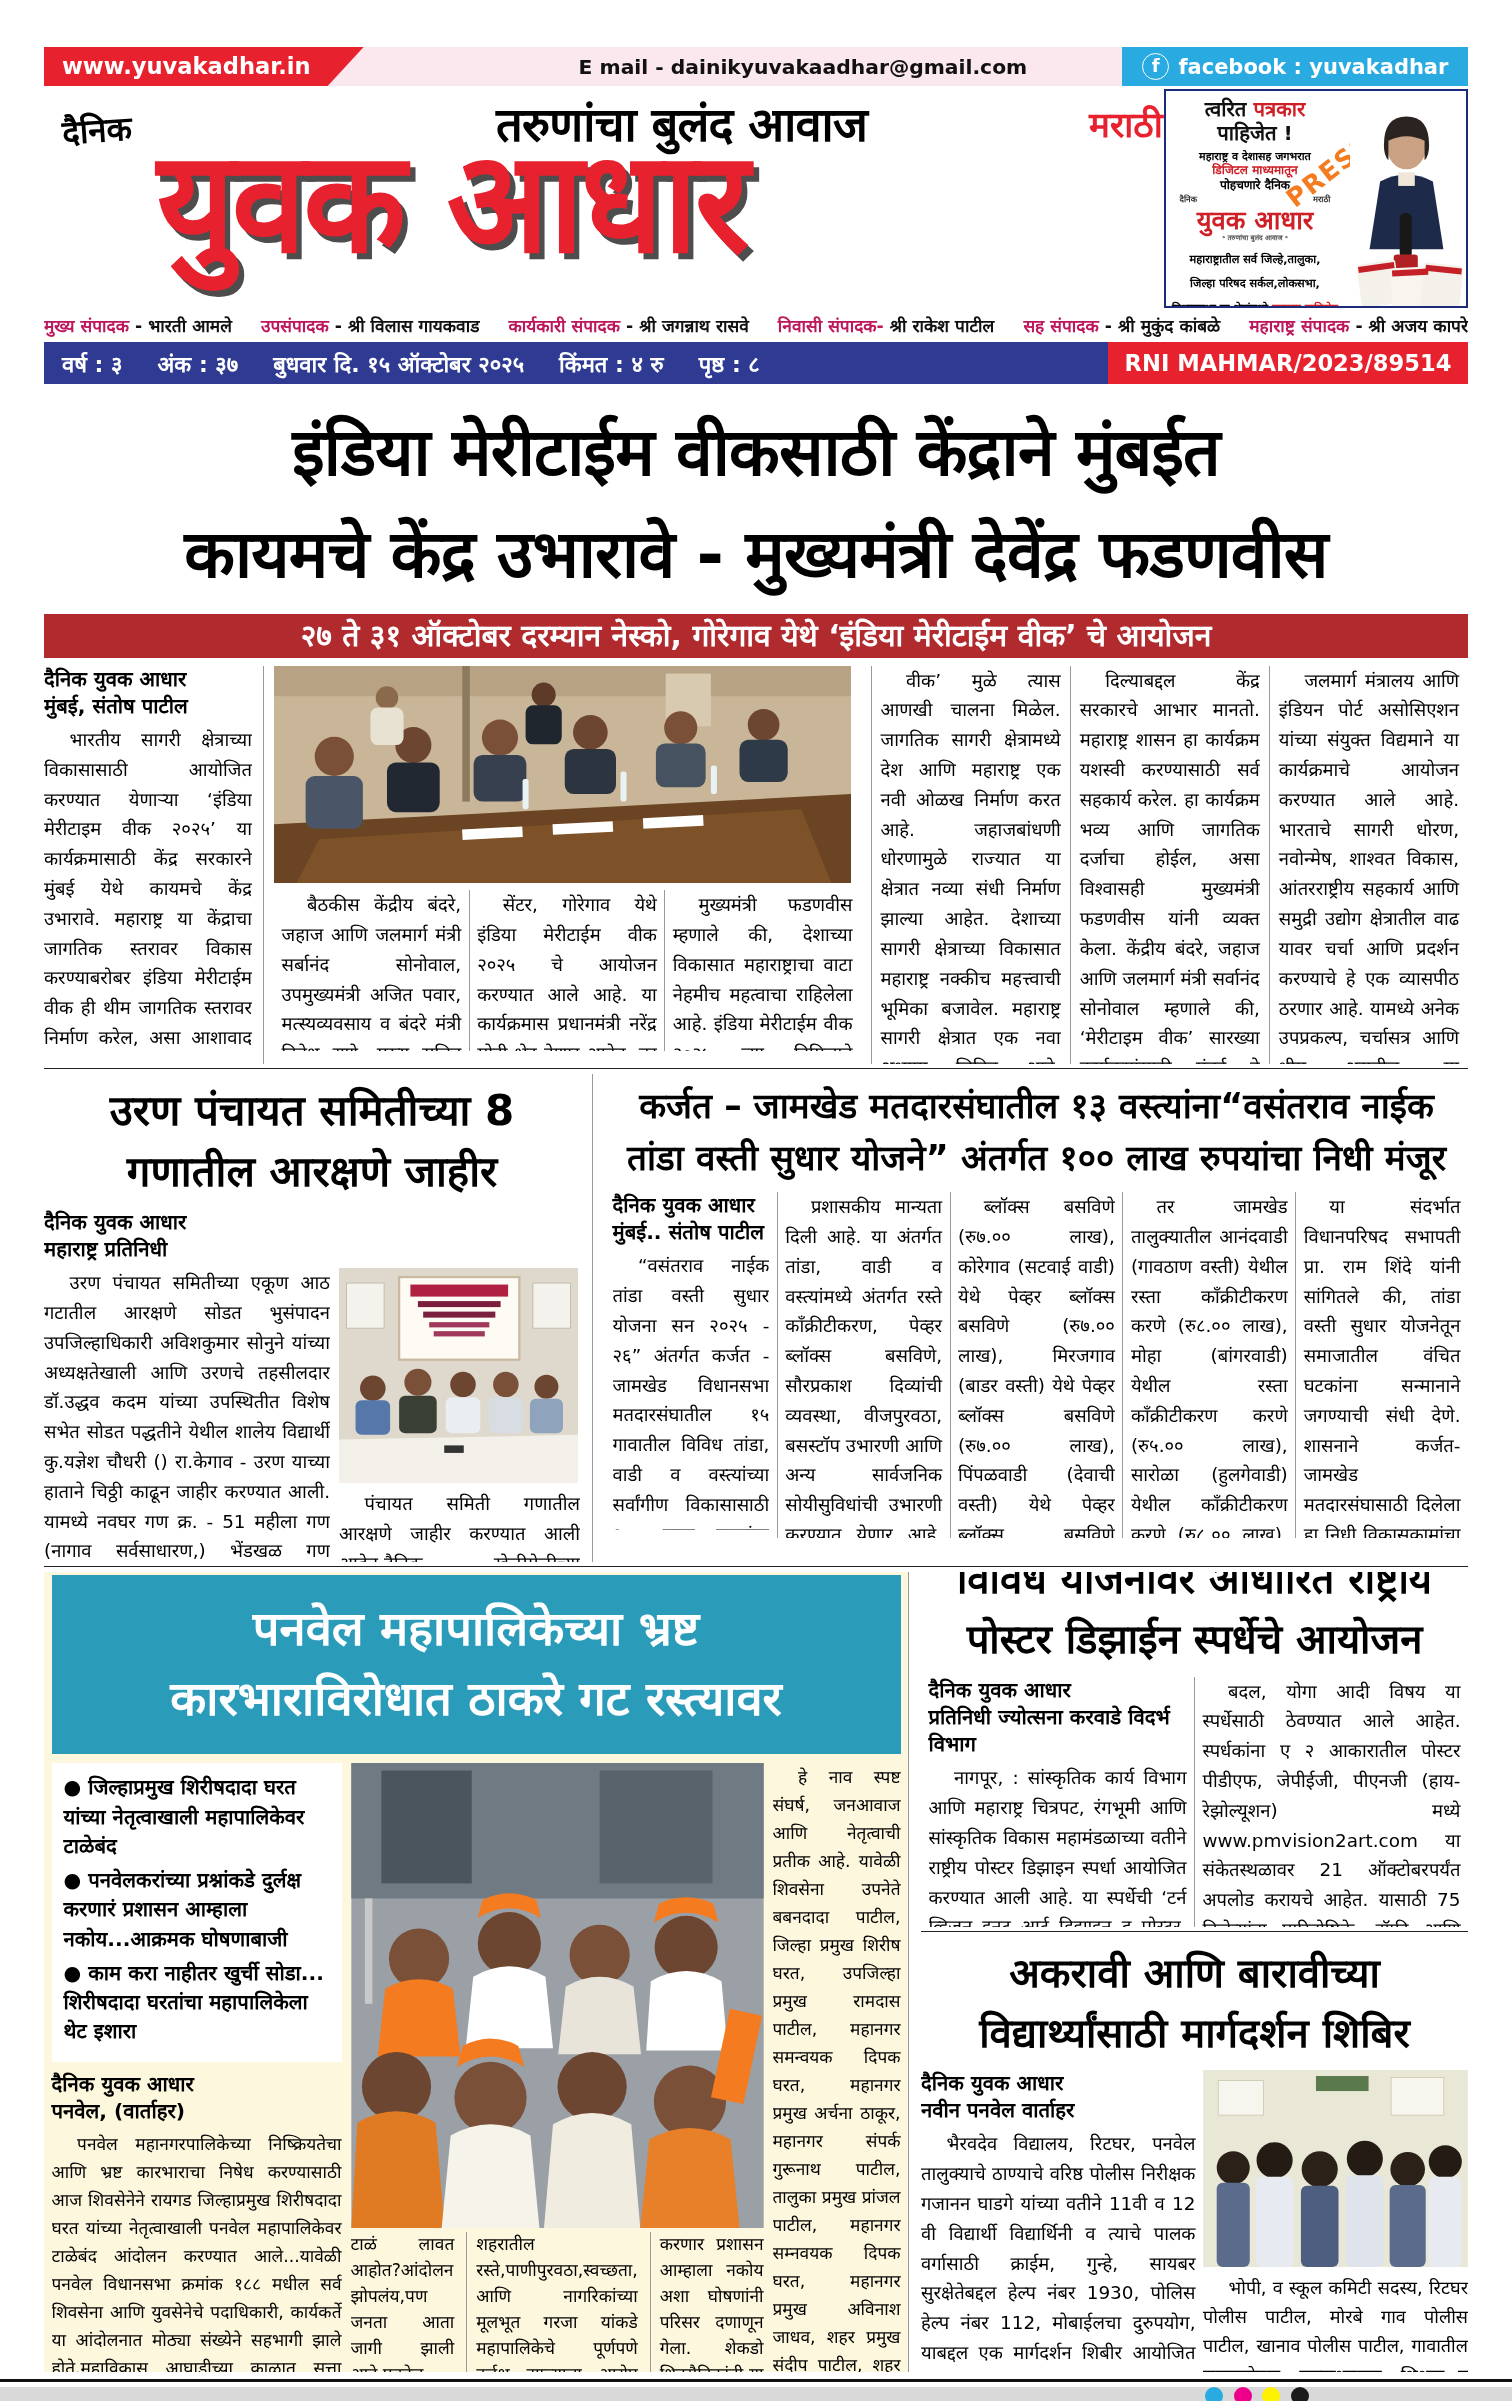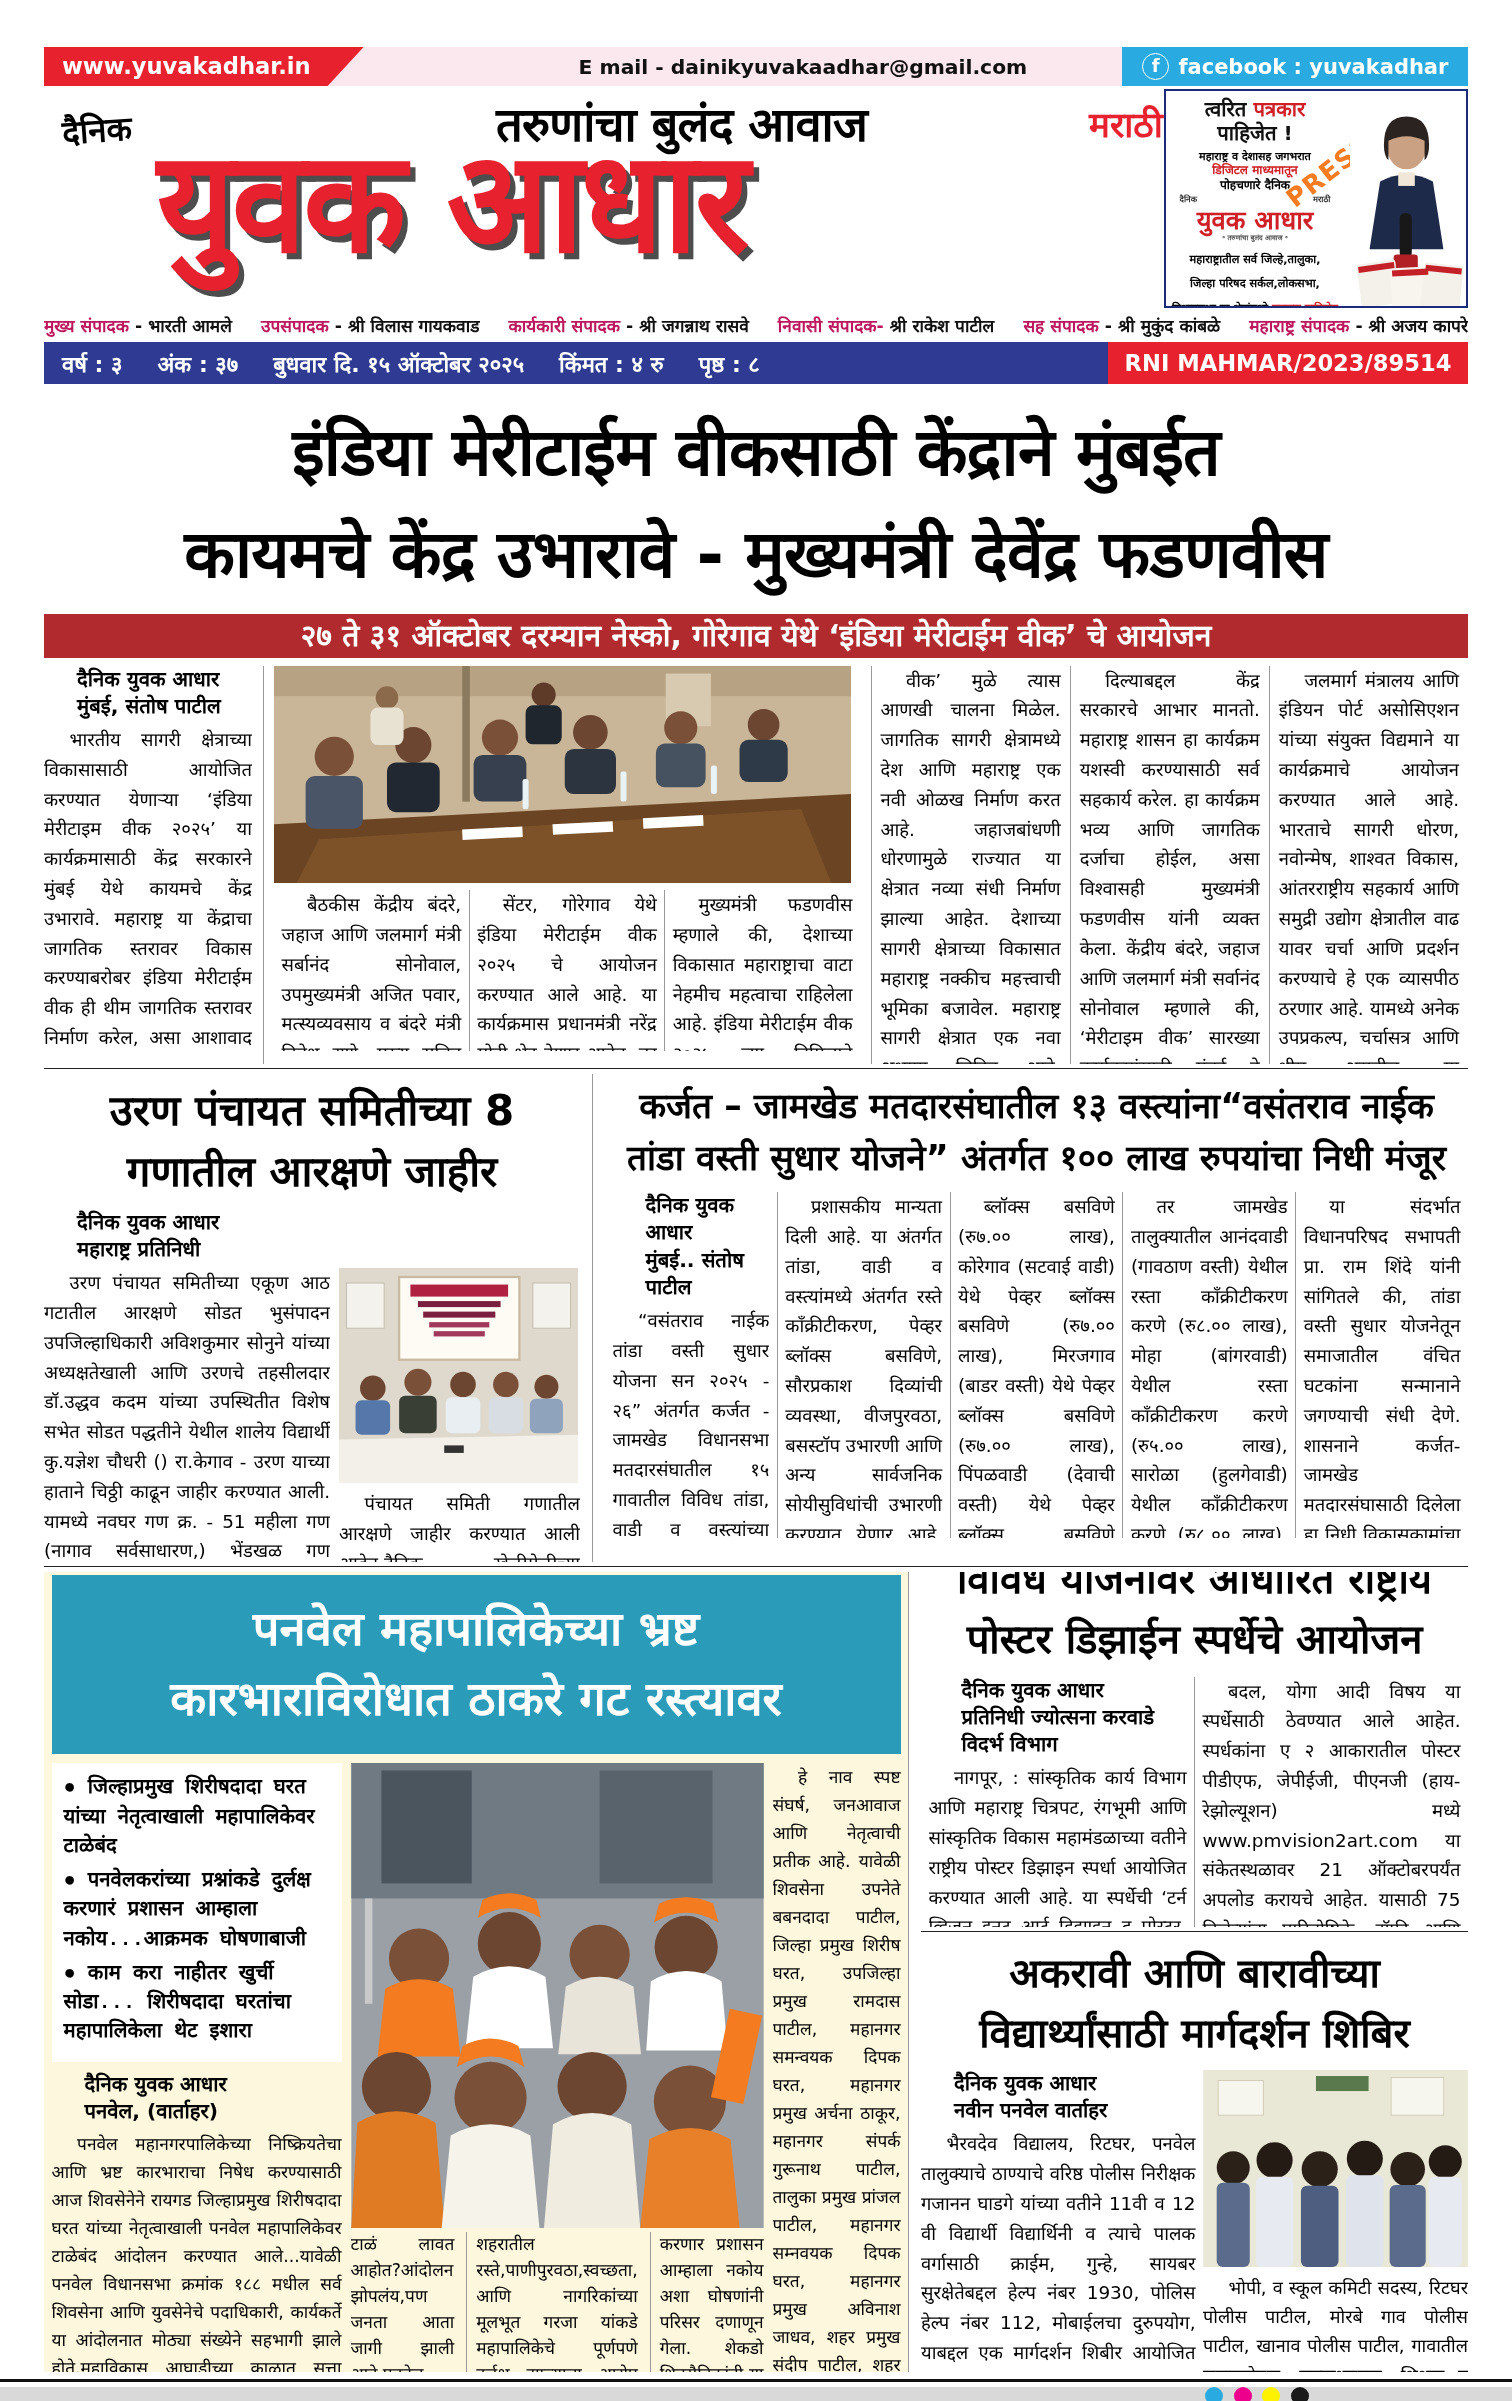--- a/index.html
+++ b/index.html
@@ -43,21 +43,21 @@
   .editors .nm{color:#111;}
   
   .dateline{height:42px;background:#2f3b93;color:#fff;display:flex;align-items:center;font-size:22px;font-weight:bold;}
   .dateline .dl{margin-left:35px;}
   .dateline .dl:first-child{margin-left:18px;}
   .rni{margin-left:auto;background:#e8212e;color:#fff;height:42px;display:flex;align-items:center;padding:0 16.6px;font-size:22.6px;font-family:"DejaVu Sans",sans-serif;}
   
   .main-headline{text-align:center;font-weight:900;font-size:66px;line-height:1.55;margin:18px 0 7.5px 0;letter-spacing:-0.8px;}
   .subhead-bar{background:#b12a2e;color:#fff;text-align:center;font-size:30px;font-weight:bold;height:44px;line-height:44px;margin:4.5px 0 7.5px 0;}
   
-  .byline{font-weight:bold;font-size:20.3px;line-height:1.35;margin-bottom:4.5px;margin-left:33px;}
+  .byline{font-weight:bold;font-size:20.3px;line-height:1.35;margin-bottom:4.5px;}
   .bodytext{font-size:18.4px;line-height:1.62;text-align:justify;text-indent:25.6px;overflow:hidden;}
   .colrule{border-left:0.8px solid #999;}
   
   .lead{display:flex;height:398px;overflow:hidden;margin-top:3px;}
   .lead-c1{width:208px;flex:none;padding-right:10.5px;}
   .lead-mid{width:586px;flex:none;padding:0 10.5px;}
   .lead-photo{width:577px;height:217px;display:block;}
   .lead-mid-cols{display:flex;height:161px;overflow:hidden;margin-top:7.5px;}
   .lead-mid-cols>div{flex:1;padding:0 7.5px;}
   .lead-right{flex:1;display:flex;}
@@ -75,21 +75,21 @@
   .karjat-headline{font-size:35px;font-weight:900;text-align:center;line-height:1.5;margin:6px 0 7.5px 0;}
   .karjat-cols{display:flex;height:346px;overflow:hidden;}
   .karjat-cols>div{flex:1;padding:0 7.5px;}
   
   .row3{display:flex;height:800px;overflow:hidden;}
   .panvel{width:864px;flex:none;background:#fdf8dd;padding:0 7.5px;box-sizing:border-box;}
   .panvel-headline{background:#2a9cba;color:#fff;font-size:47px;font-weight:900;text-align:center;line-height:1.5;padding:19px 0;margin:3px 0 9px 0;}
   .panvel-flex{display:flex;}
   .panvel-left{width:290px;flex:none;padding-right:9px;}
   .bullet-box{background:#fff;padding:10.5px 12px;font-size:20.3px;font-weight:bold;line-height:1.45;margin-bottom:9px;}
-  .bullet-box div{margin-bottom:4.5px;font-family:Liberation Mono, monospace;}
+  .bullet-box div{margin-bottom:4.5px;}
   .panvel-center{width:413px;flex:none;}
   .panvel-photo{width:413px;height:465px;display:block;}
   .panvel-caption{font-size:17.3px;line-height:1.5;text-align:justify;margin-top:4.5px;overflow:hidden;height:158px;}
   .panvel-right{flex:1;padding-left:9px;font-size:17.3px;}
   .panvel-right .bodytext{font-size:17.3px;}
   .rightstack{flex:1;padding-left:12px;border-left:0.8px solid #999;display:flex;flex-direction:column;justify-content:center;}
   .poster-headline,.shibir-headline{font-size:40px;font-weight:900;text-align:center;line-height:1.5;margin:6px 0 7.5px 0;}
   .poster-cols{display:flex;height:250px;overflow:hidden;}
   .poster-cols>div{flex:1;padding:0 7.5px;}
   .shibir-flex{display:flex;height:330px;overflow:hidden;}

